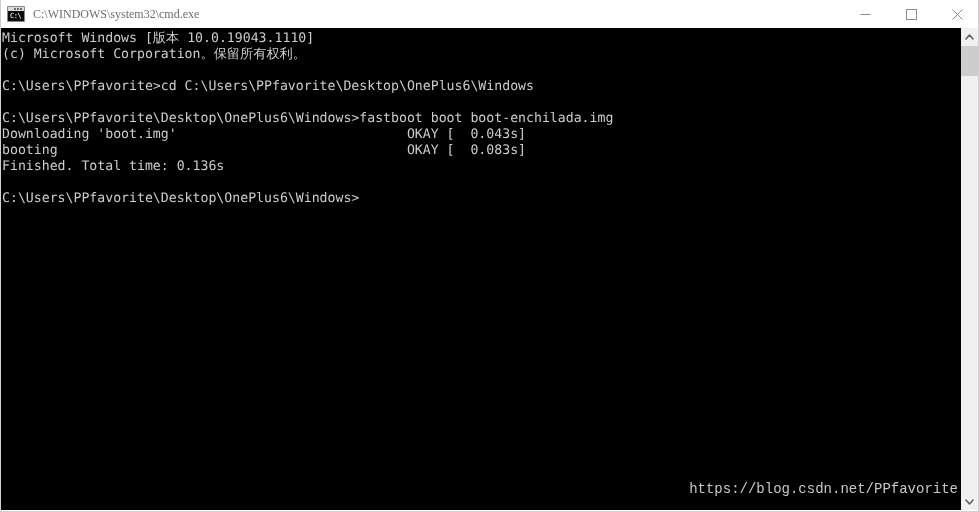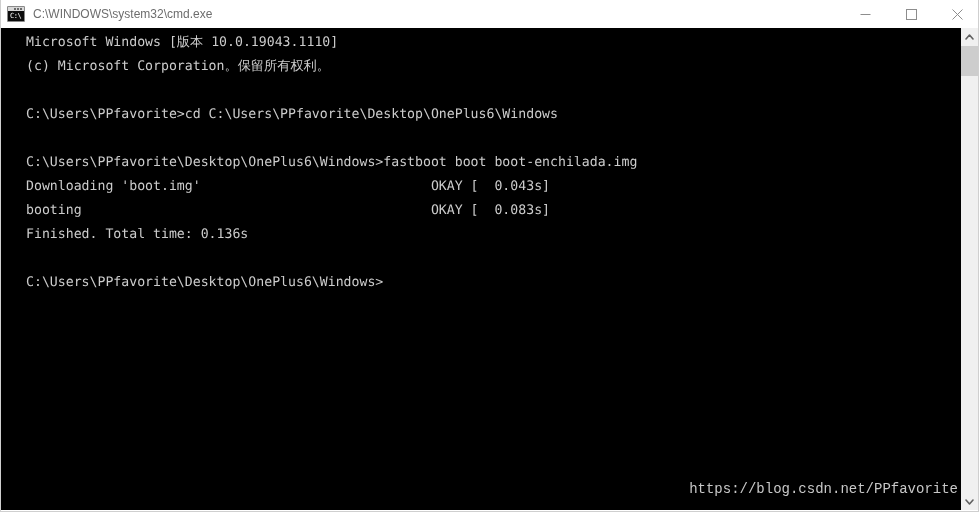--- a/index.html
+++ b/index.html
@@ -83,21 +83,21 @@
     letter-spacing: -0.5px;
     white-space: nowrap;
   }
   .title-text {
     margin-left: 8px;
     font-size: 12px;
     color: #6d6d6d;
     white-space: nowrap;
     overflow: hidden;
     text-overflow: ellipsis;
-    font-family: Liberation Sans, sans-serif;
+    font-family: Liberation Serif, serif;
   }
 
   .win-buttons {
     display: flex;
     flex: 0 0 auto;
     height: 28px;
   }
   .win-btn {
     width: 46px;
     height: 28px;
@@ -119,25 +119,24 @@
     overflow: hidden;
   }
   .console-text {
     position: absolute;
     left: 1px;
     top: 3px;
     margin: 0;
     color: #cccccc;
     font-family: "DejaVu Sans Mono", monospace;
     font-size: 13.2px;
-    line-height: 24px;
+    line-height: 16px;
     white-space: pre;
     letter-spacing: 0px;
     text-rendering: geometricPrecision;
-    padding-left: 24px;
   }
 
   .watermark {
     position: absolute;
     right: 22px;
     bottom: 13px;
     color: #c8c8c8;
     font-size: 14px;
     font-family: Liberation Mono, monospace;
     white-space: nowrap;

